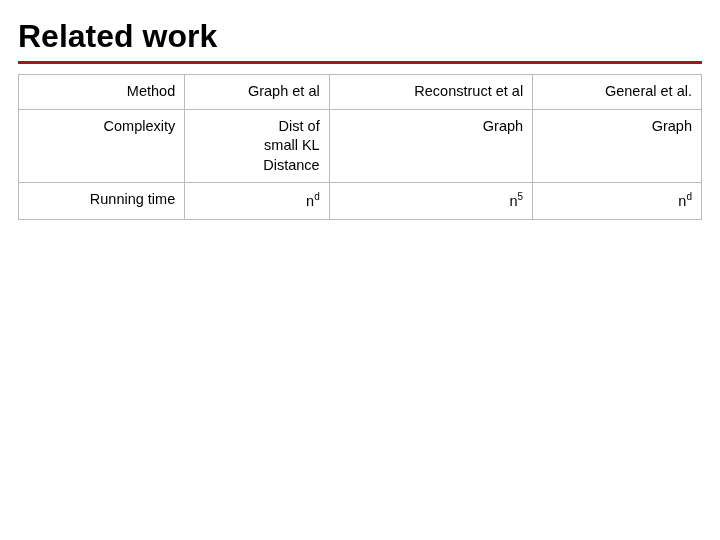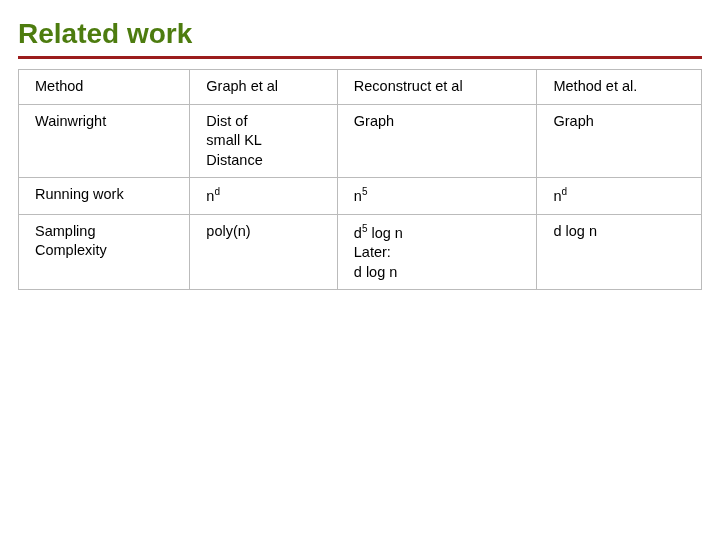--- a/index.html
+++ b/index.html
@@ -8,40 +8,41 @@
       font-family: Arial, sans-serif;
       font-size: 15px;
       width: 720px;
       height: 540px;
       overflow: hidden;
     }
     .page {
       padding: 18px 18px 12px 18px;
     }
     h1 {
-      font-size: 28px;
+      font-size: 32px;
       font-weight: bold;
-      color: #4d7c0f;
+      color: #000000;
       margin-bottom: 6px;
     }
     .red-line {
       border: none;
       border-top: 3px solid #9b1c1c;
       margin-bottom: 10px;
     }
     table {
       width: 100%;
       border-collapse: collapse;
       font-size: 14.5px;
     }
     td {
       border: 1px solid #bbb;
-      padding: 7px 16px;
+      padding: 7px 9px;
       vertical-align: top;
       line-height: 1.35;
+      text-align: right;
     }
     tr:first-child td {
       font-weight: normal;
     }
     sup {
       font-size: 10px;
       vertical-align: super;
     }
   </style>
 </head>
@@ -51,40 +52,34 @@
   <h1>Related work</h1>
   <hr class="red-line">
 
   <table>
 
     <tbody>
         <tr>
       <td>Method</td>
       <td>Graph et al</td>
       <td>Reconstruct et al</td>
-      <td>Method et al.</td>
+      <td>General et al.</td>
     </tr>
 
 
     <tr>
-      <td>Wainwright</td>
+      <td>Complexity</td>
       <td>Dist of<br>small KL<br>Distance</td>
       <td>Graph</td>
       <td>Graph</td>
     </tr>
 
 
     <tr>
-      <td>Running work</td>
+      <td>Running time</td>
       <td>n<sup>d</sup></td>
       <td>n<sup>5</sup></td>
       <td>n<sup>d</sup></td>
     </tr>
 
-    <tr>
-      <td>Sampling<br>Complexity</td>
-      <td>poly(n)</td>
-      <td>d<sup>5</sup> log n<br>Later:<br>d log n</td>
-      <td>d log n</td>
-    </tr>
   </tbody>
     </table>
 </div>
 
 </body></html>

